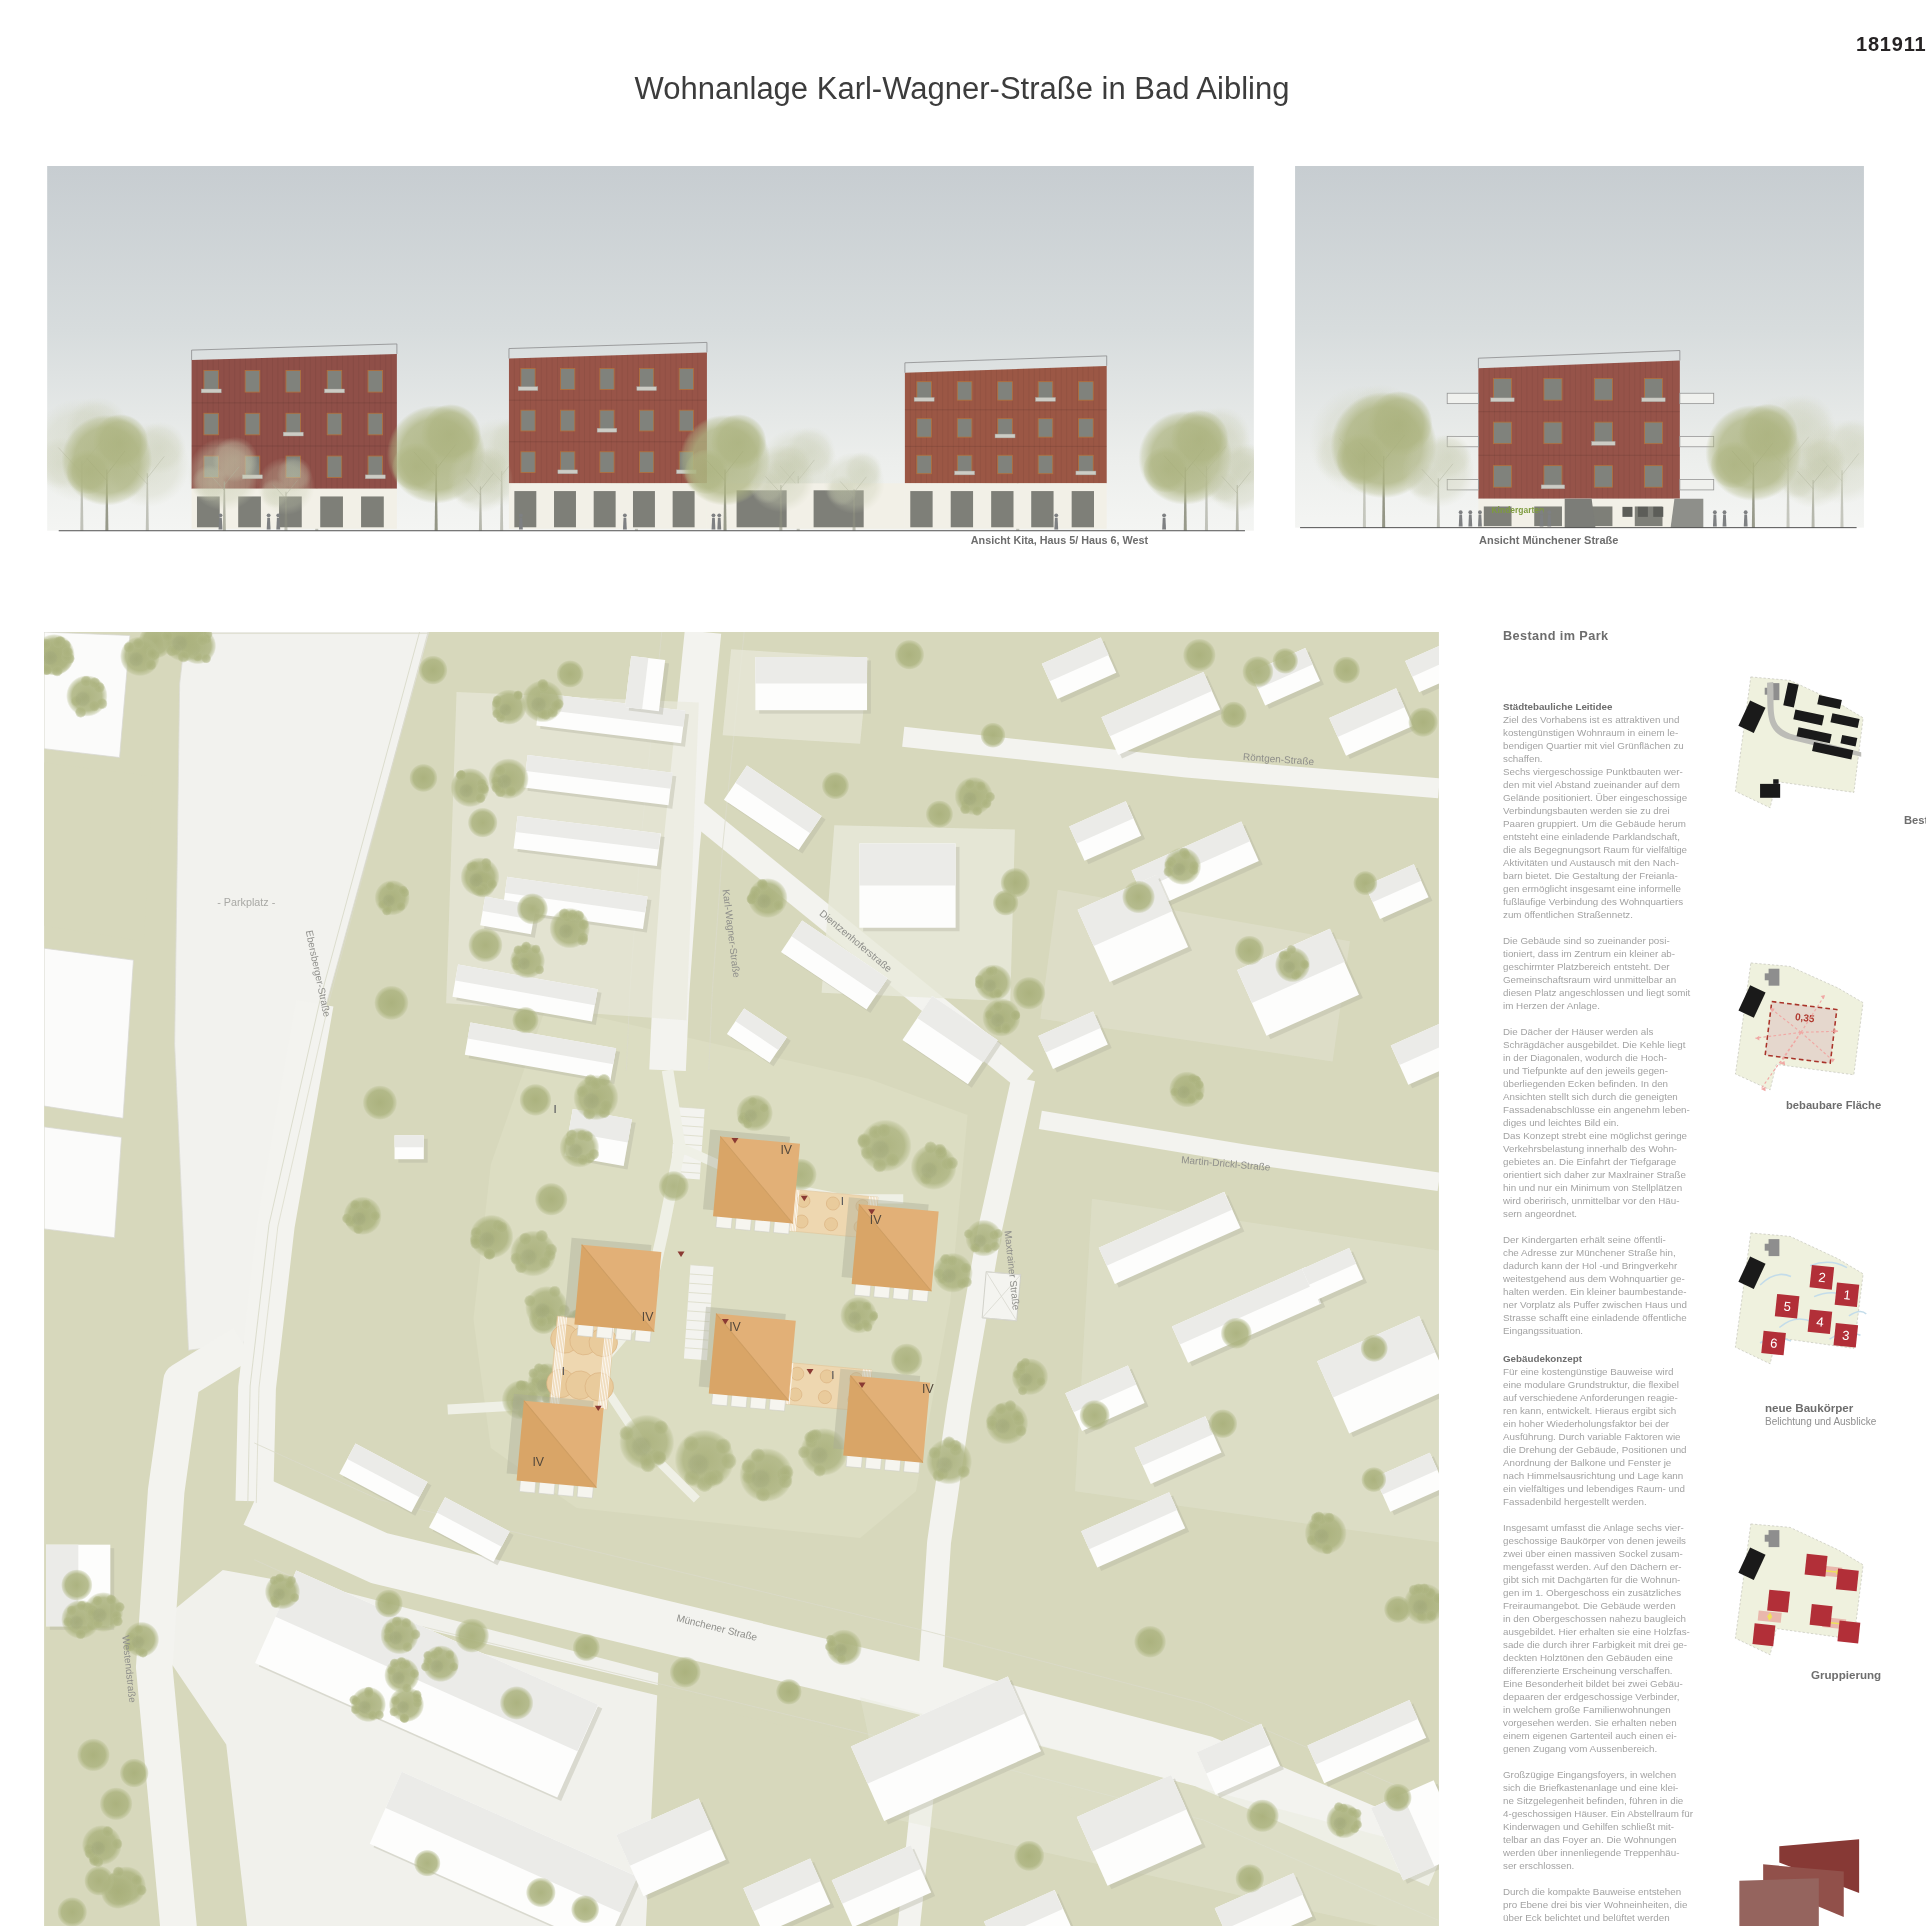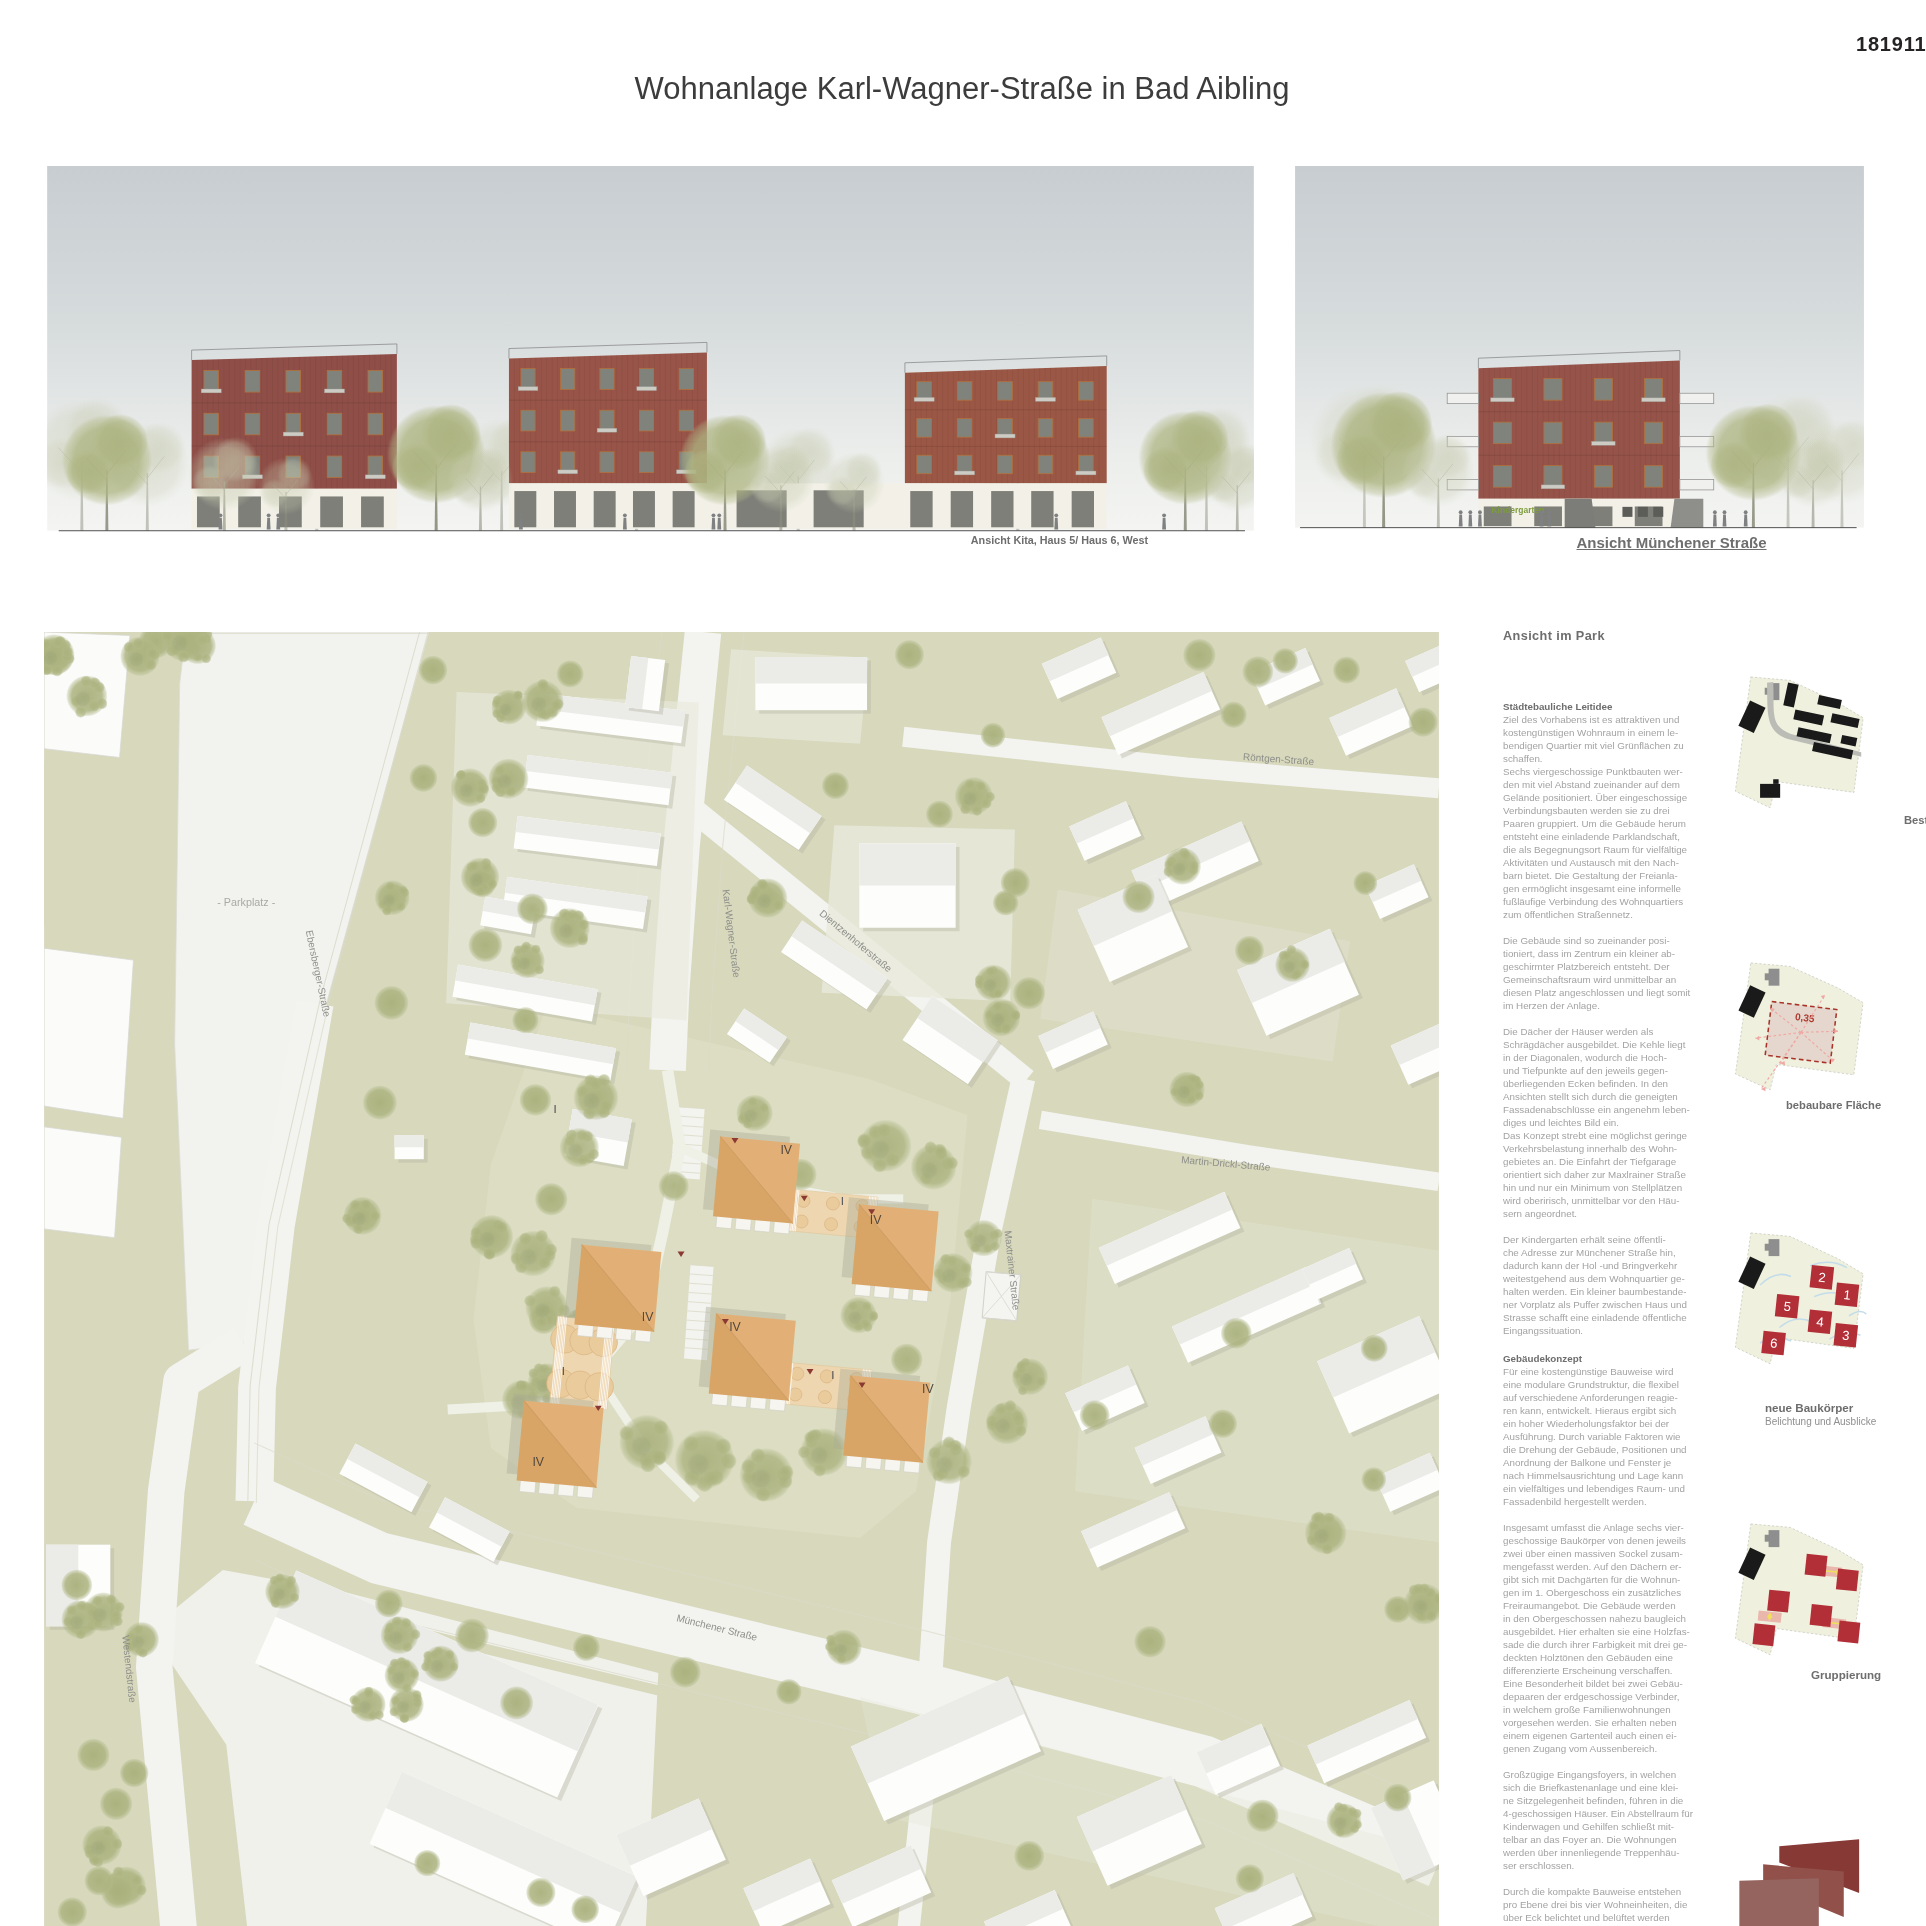--- a/index.html
+++ b/index.html
@@ -368,21 +368,21 @@
       <path d="M1085,936 L1086.5,905 L1093.5,905 L1095,936 Z" fill="#7e8082"></path>
 <circle cx="1115" cy="899" r="5" fill="#7e8082"></circle>
       <path d="M1110,936 L1111.5,905 L1118.5,905 L1120,936 Z" fill="#7e8082"></path>
 <circle cx="1170" cy="899" r="5" fill="#7e8082"></circle>
       <path d="M1165,936 L1166.5,905 L1173.5,905 L1175,936 Z" fill="#7e8082"></path>
 </g>
 
 <path d="M13,939 H1458" stroke="#4a4a4a" stroke-width="2.5" fill="none"></path>
 </svg>
 
-<div class="abs cap" style="left:1479px;top:534px;width:385px;text-align:center;font-size:15px;text-decoration:underline;">Ansicht Münchener Straße</div>
+<div class="abs cap" style="left:1479px;top:534px;width:385px;text-align:left;font-size:11px;">Ansicht Münchener Straße</div>
 
 <svg class="abs" style="left:44px;top:632px" width="1395" height="1307" viewBox="115 1641 3622 3394">
 <defs>
       <radialGradient id="tg0">
         <stop offset="0%" stop-color="#a9b07b" stop-opacity=".95"></stop>
         <stop offset="72%" stop-color="#aeb582" stop-opacity=".88"></stop>
         <stop offset="92%" stop-color="#b3ba89" stop-opacity=".4"></stop>
         <stop offset="100%" stop-color="#b6bd91" stop-opacity="0"></stop>
       </radialGradient>
 <radialGradient id="tg1">
@@ -1647,21 +1647,21 @@
 <text x="818" y="2530" transform="rotate(78 818 2530)" font-size="26" fill="#8f8f8b" text-anchor="middle" font-family="Liberation Sans,sans-serif">Ebersberger-Straße</text>
 <text x="1891" y="2425" transform="rotate(83 1891 2425)" font-size="26" fill="#8f8f8b" text-anchor="middle" font-family="Liberation Sans,sans-serif">Karl-Wagner-Straße</text>
 <text x="2217" y="2450" transform="rotate(40 2217 2450)" font-size="26" fill="#8f8f8b" text-anchor="middle" font-family="Liberation Sans,sans-serif">Dientzenhoferstraße</text>
 <text x="3320" y="1980" transform="rotate(4 3320 1980)" font-size="26" fill="#8f8f8b" text-anchor="middle" font-family="Liberation Sans,sans-serif">Röntgen-Straße</text>
 <text x="3183" y="3030" transform="rotate(5 3183 3030)" font-size="26" fill="#8f8f8b" text-anchor="middle" font-family="Liberation Sans,sans-serif">Martin-Drickl-Straße</text>
 <text x="2620" y="3300" transform="rotate(84 2620 3300)" font-size="26" fill="#8f8f8b" text-anchor="middle" font-family="Liberation Sans,sans-serif">Maxtrainer Straße</text>
 <text x="1860" y="4235" transform="rotate(14 1860 4235)" font-size="26" fill="#8f8f8b" text-anchor="middle" font-family="Liberation Sans,sans-serif">Münchener Straße</text>
 <text x="327" y="4335" transform="rotate(84 327 4335)" font-size="26" fill="#8f8f8b" text-anchor="middle" font-family="Liberation Sans,sans-serif">Westendstraße</text>
 </svg>
 
-<div class="abs" style="left:1503px;top:629px;font-size:12.7px;font-weight:bold;color:#6d6d6d;letter-spacing:0.4px;">Ansicht im Park</div>
+<div class="abs" style="left:1503px;top:629px;font-size:12.7px;font-weight:bold;color:#6d6d6d;letter-spacing:0.4px;">Bestand im Park</div>
 
 <div class="abs body-txt" style="left:1503px;top:660px;font-size:9.8px;line-height:13px;width:277px;"><b style="color:#6d6d6d">Städtebauliche Leitidee</b><br>Ziel des Vorhabens ist es attraktiven und<br>kostengünstigen Wohnraum in einem le-<br>bendigen Quartier mit viel Grünflächen zu<br>schaffen.<br>Sechs viergeschossige Punktbauten wer-<br>den mit viel Abstand zueinander auf dem<br>Gelände positioniert. Über eingeschossige<br>Verbindungsbauten werden sie zu drei<br>Paaren gruppiert. Um die Gebäude herum<br>entsteht eine einladende Parklandschaft,<br>die als Begegnungsort Raum für vielfältige<br>Aktivitäten und Austausch mit den Nach-<br>barn bietet. Die Gestaltung der Freianla-<br>gen ermöglicht insgesamt eine informelle<br>fußläufige Verbindung des Wohnquartiers<br>zum öffentlichen Straßennetz.<br><br>Die Gebäude sind so zueinander posi-<br>tioniert, dass im Zentrum ein kleiner ab-<br>geschirmter Platzbereich entsteht. Der<br>Gemeinschaftsraum wird unmittelbar an<br>diesen Platz angeschlossen und liegt somit<br>im Herzen der Anlage.<br><br>Die Dächer der Häuser werden als<br>Schrägdächer ausgebildet. Die Kehle liegt<br>in der Diagonalen, wodurch die Hoch-<br>und Tiefpunkte auf den jeweils gegen-<br>überliegenden Ecken befinden. In den<br>Ansichten stellt sich durch die geneigten<br>Fassadenabschlüsse ein angenehm leben-<br>diges und leichtes Bild ein.<br>Das Konzept strebt eine möglichst geringe<br>Verkehrsbelastung innerhalb des Wohn-<br>gebietes an. Die Einfahrt der Tiefgarage<br>orientiert sich daher zur Maxlrainer Straße<br>hin und nur ein Minimum von Stellplätzen<br>wird oberirisch, unmittelbar vor den Häu-<br>sern angeordnet.<br><br>Der Kindergarten erhält seine öffentli-<br>che Adresse zur Münchener Straße hin,<br>dadurch kann der Hol -und Bringverkehr<br>weitestgehend aus dem Wohnquartier ge-<br>halten werden. Ein kleiner baumbestande-<br>ner Vorplatz als Puffer zwischen Haus und<br>Strasse schafft eine einladende öffentliche<br>Eingangssituation.</div>
 
 <div class="abs body-txt" style="left:1503px;top:1312px;font-size:9.8px;line-height:13px;width:277px;"><b style="color:#6d6d6d">Gebäudekonzept</b><br>Für eine kostengünstige Bauweise wird<br>eine modulare Grundstruktur, die flexibel<br>auf verschiedene Anforderungen reagie-<br>ren kann, entwickelt. Hieraus ergibt sich<br>ein hoher Wiederholungsfaktor bei der<br>Ausführung. Durch variable Faktoren wie<br>die Drehung der Gebäude, Positionen und<br>Anordnung der Balkone und Fenster je<br>nach Himmelsausrichtung und Lage kann<br>ein vielfältiges und lebendiges Raum- und<br>Fassadenbild hergestellt werden.<br><br>Insgesamt umfasst die Anlage sechs vier-<br>geschossige Baukörper von denen jeweils<br>zwei über einen massiven Sockel zusam-<br>mengefasst werden. Auf den Dächern er-<br>gibt sich mit Dachgärten für die Wohnun-<br>gen im 1. Obergeschoss ein zusätzliches<br>Freiraumangebot. Die Gebäude werden<br>in den Obergeschossen nahezu baugleich<br>ausgebildet. Hier erhalten sie eine Holzfas-<br>sade die durch ihrer Farbigkeit mit drei ge-<br>deckten Holztönen den Gebäuden eine<br>differenzierte Erscheinung verschaffen.<br>Eine Besonderheit bildet bei zwei Gebäu-<br>depaaren der erdgeschossige Verbinder,<br>in welchem große Familienwohnungen<br>vorgesehen werden. Sie erhalten neben<br>einem eigenen Gartenteil auch einen ei-<br>genen Zugang vom Aussenbereich.<br><br>Großzügige Eingangsfoyers, in welchen<br>sich die Briefkastenanlage und eine klei-<br>ne Sitzgelegenheit befinden, führen in die<br>4-geschossigen Häuser. Ein Abstellraum für<br>Kinderwagen und Gehilfen schließt mit-<br>telbar an das Foyer an. Die Wohnungen<br>werden über innenliegende Treppenhäu-<br>ser erschlossen.<br><br>Durch die kompakte Bauweise entstehen<br>pro Ebene drei bis vier Wohneinheiten, die<br>über Eck belichtet und belüftet werden<br>können. Balkone und Fensteranordnung<br>variieren je nach Himmelsausrichtung. Zur<br>Münchener Straße wird darauf geachtet,<br>dass Baukörper und Fassade so gestaltet<br>sind, dass keine Fenster von Aufenthalts-<br>räumen zur schallbelasteten Straße ausge-<br>richtet werden.<br><br>Das Untergeschoss bildet unter den sechs<br>Gebäuden eine durchgehende Ebene<br>auf welche sich die Abstellräume der<br>Wohnungen, Fahrradabstellplätze, Hau-<br>stechnikräume und Garagenstellplätze<br>verteilen. Müllräume werden hausweise im<br>Erdgeschoss, in unmittelbarer Nähe zu den<br>Eingängen positioniert und sind von außen<br>zugänglich.<br>Insgesamt entstehen 80 Wohnungen mit<br>90 einfach und bequem von jedem Haus<br>aus zugänglichen Garagenplätzen.</div>
 <svg class="abs" style="left:1733px;top:675px" width="136" height="139" viewBox="0 0 352 360">
 
 <polygon points="46,5 148,14 272,72 337,111 313,304 112,276 96,344 6,301" fill="#eff1de" stroke="#b9b9b0" stroke-width="1.5" stroke-dasharray="6 5"></polygon>
 
 <g transform="translate(49,108) rotate(25)">
       <rect x="-22" y="-36" width="44" height="72" fill="#1a1a1a"></rect>

